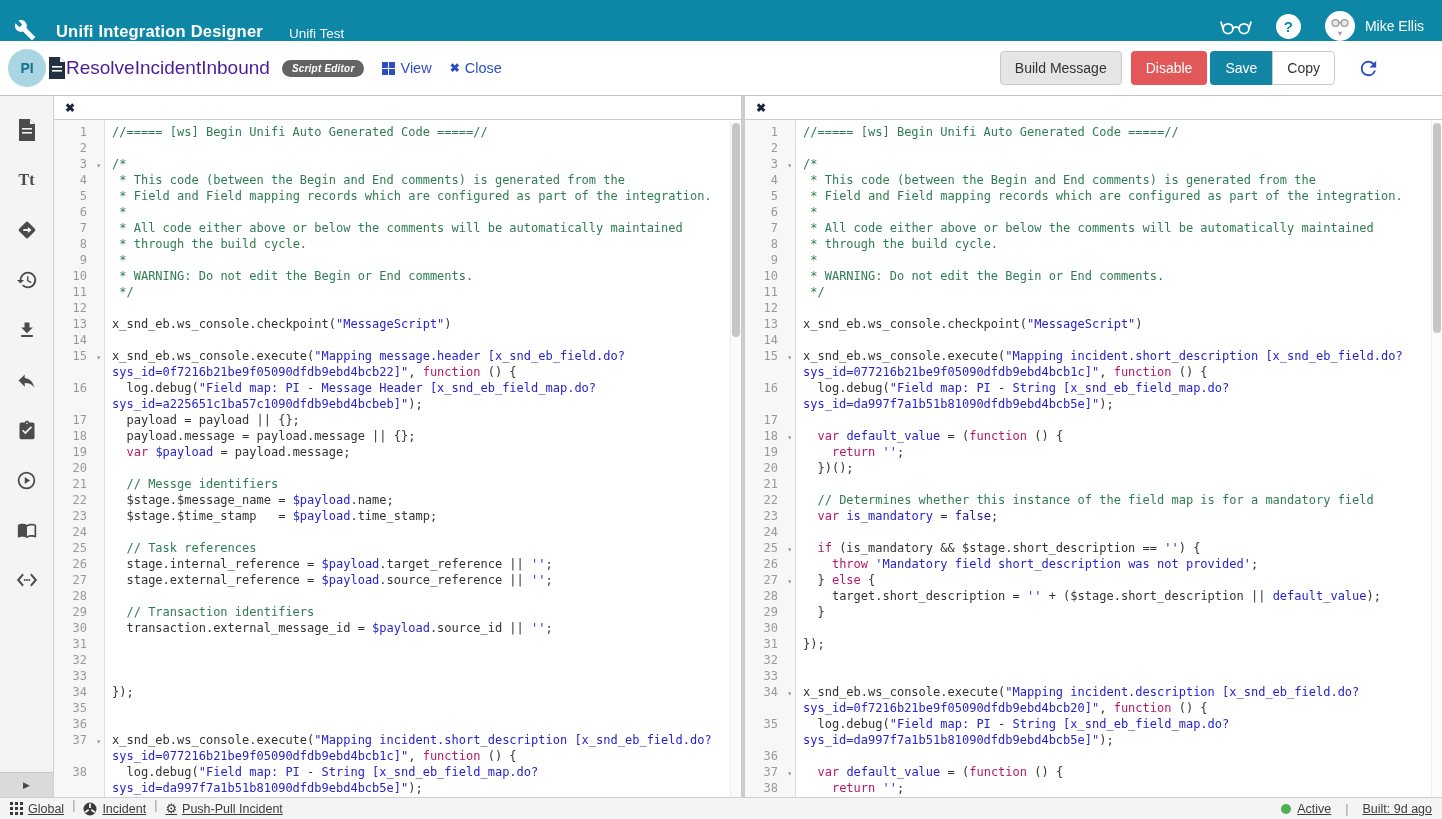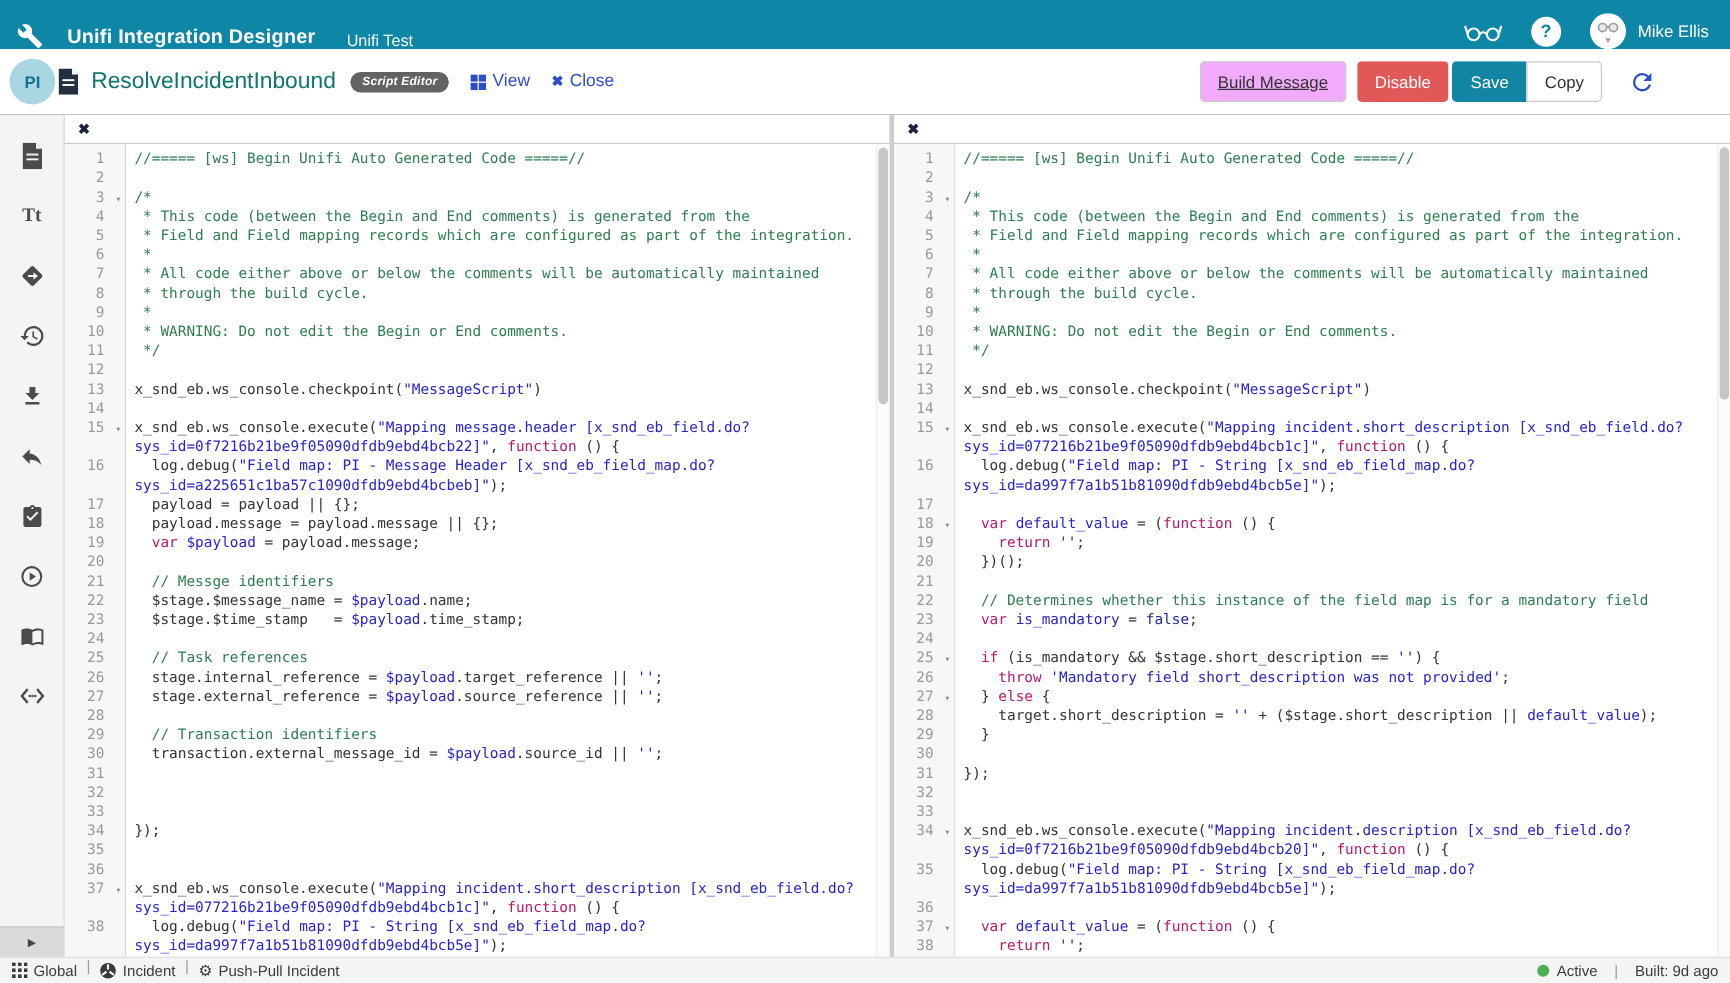--- a/index.html
+++ b/index.html
@@ -18,29 +18,29 @@
   .help-circle { width:25px; height:25px; border-radius:50%; background:#fff; color:#0e87a6;
     font-weight:700; font-size:15px; display:flex; align-items:center; justify-content:center; cursor:pointer; }
   .user { display:flex; align-items:center; gap:10px; cursor:pointer; }
   .user-name { font-size:14px; }
 
   
   .toolbar { height:54px; background:#fff; display:flex; align-items:center; position:relative; padding-left:48px; }
   .pi-badge { position:absolute; left:8px; top:8px; width:38px; height:38px; border-radius:50%;
     background:#a9d6e2; color:#17708c; font-weight:700; font-size:14px;
     display:flex; align-items:center; justify-content:center; }
-  .doc-title { font-size:19px; color:#0f766e; margin-left:10px; }
+  .doc-title { font-size:19px; color:#4c1d95; margin-left:0; }
   .badge { margin-left:12px; background:#636363; color:#fff; font-size:10px; font-weight:700;
     font-style:italic; padding:3px 10px; border-radius:9px; letter-spacing:.2px; }
   .tb-link { margin-left:18px; color:#2b4ec8; font-size:14.5px; display:flex; align-items:center; gap:5px; cursor:pointer; }
   .x-glyph { font-weight:700; font-size:12px; }
   .tb-right { margin-left:auto; display:flex; align-items:center; padding-right:16px; }
   .btn { height:34px; border-radius:4px; font-size:14px; padding:0 14px; border:1px solid transparent;
     display:flex; align-items:center; cursor:pointer; font-family:inherit; }
-  .btn-plain { background:#f0abfc; border-color:#c9c9c9; color:#333;text-decoration:underline; }
+  .btn-plain { background:#e5e5e5; border-color:#c9c9c9; color:#333; }
   .btn-danger { background:#e25757; color:#fff; margin-left:9px; }
   .btn-teal { background:#1285a4; color:#fff; margin-left:3px; border-radius:4px 0 0 4px; }
   .btn-copy { background:#fff; border-color:#c9c9c9; color:#333; border-radius:0 4px 4px 0; }
   .icon-btn { margin-left:22px; cursor:pointer; display:flex; align-items:center; }
   .hamburger { width:24px; display:flex; flex-direction:column; gap:4px; }
   .hamburger span { height:3px; background:#2b4ec8; border-radius:1px; }
 
   
   .main { display:flex; height:702px; border-top:1px solid #c2c2c2; }
   .sidebar { width:54px; background:#f4f4f4; border-right:1px solid #d0d0d0; position:relative;
@@ -77,21 +77,21 @@
   .tk-k { color:#b5176b; }
   .tk-v { color:#2823cc; }
   .tk-a { color:#1f1d99; }
   .scrollbar { position:absolute; top:0; right:0; bottom:0; width:11px; background:#fbfbfb;
     border-left:1px solid #ededed; z-index:2; }
   .thumb { position:absolute; top:2px; left:1px; width:8px; height:212px; background:#c6c6c6;
     border-radius:4px; cursor:pointer; }
 
   
   .statusbar { height:22px; background:#f4f4f4; border-top:1px solid #cfcfcf; display:flex;
-    font-size:12.5px; color:#3c3c3c; padding:0 10px; }
+    font-size:12.5px; color:#3c3c3c; padding:0 10px;text-decoration:underline; }
   .sb-item { display:flex; align-items:center; gap:5px; cursor:pointer; }
   .pipe { color:#9a9a9a; margin:0 8px; }
   .status-right { margin-left:auto; display:flex; align-items:center; gap:6px; }
   .green-dot { width:10px; height:10px; border-radius:50%; background:#4caf50; }
   svg { display:block; }
 </style>
 </head>
 <body>
 
 <div class="topbar">

